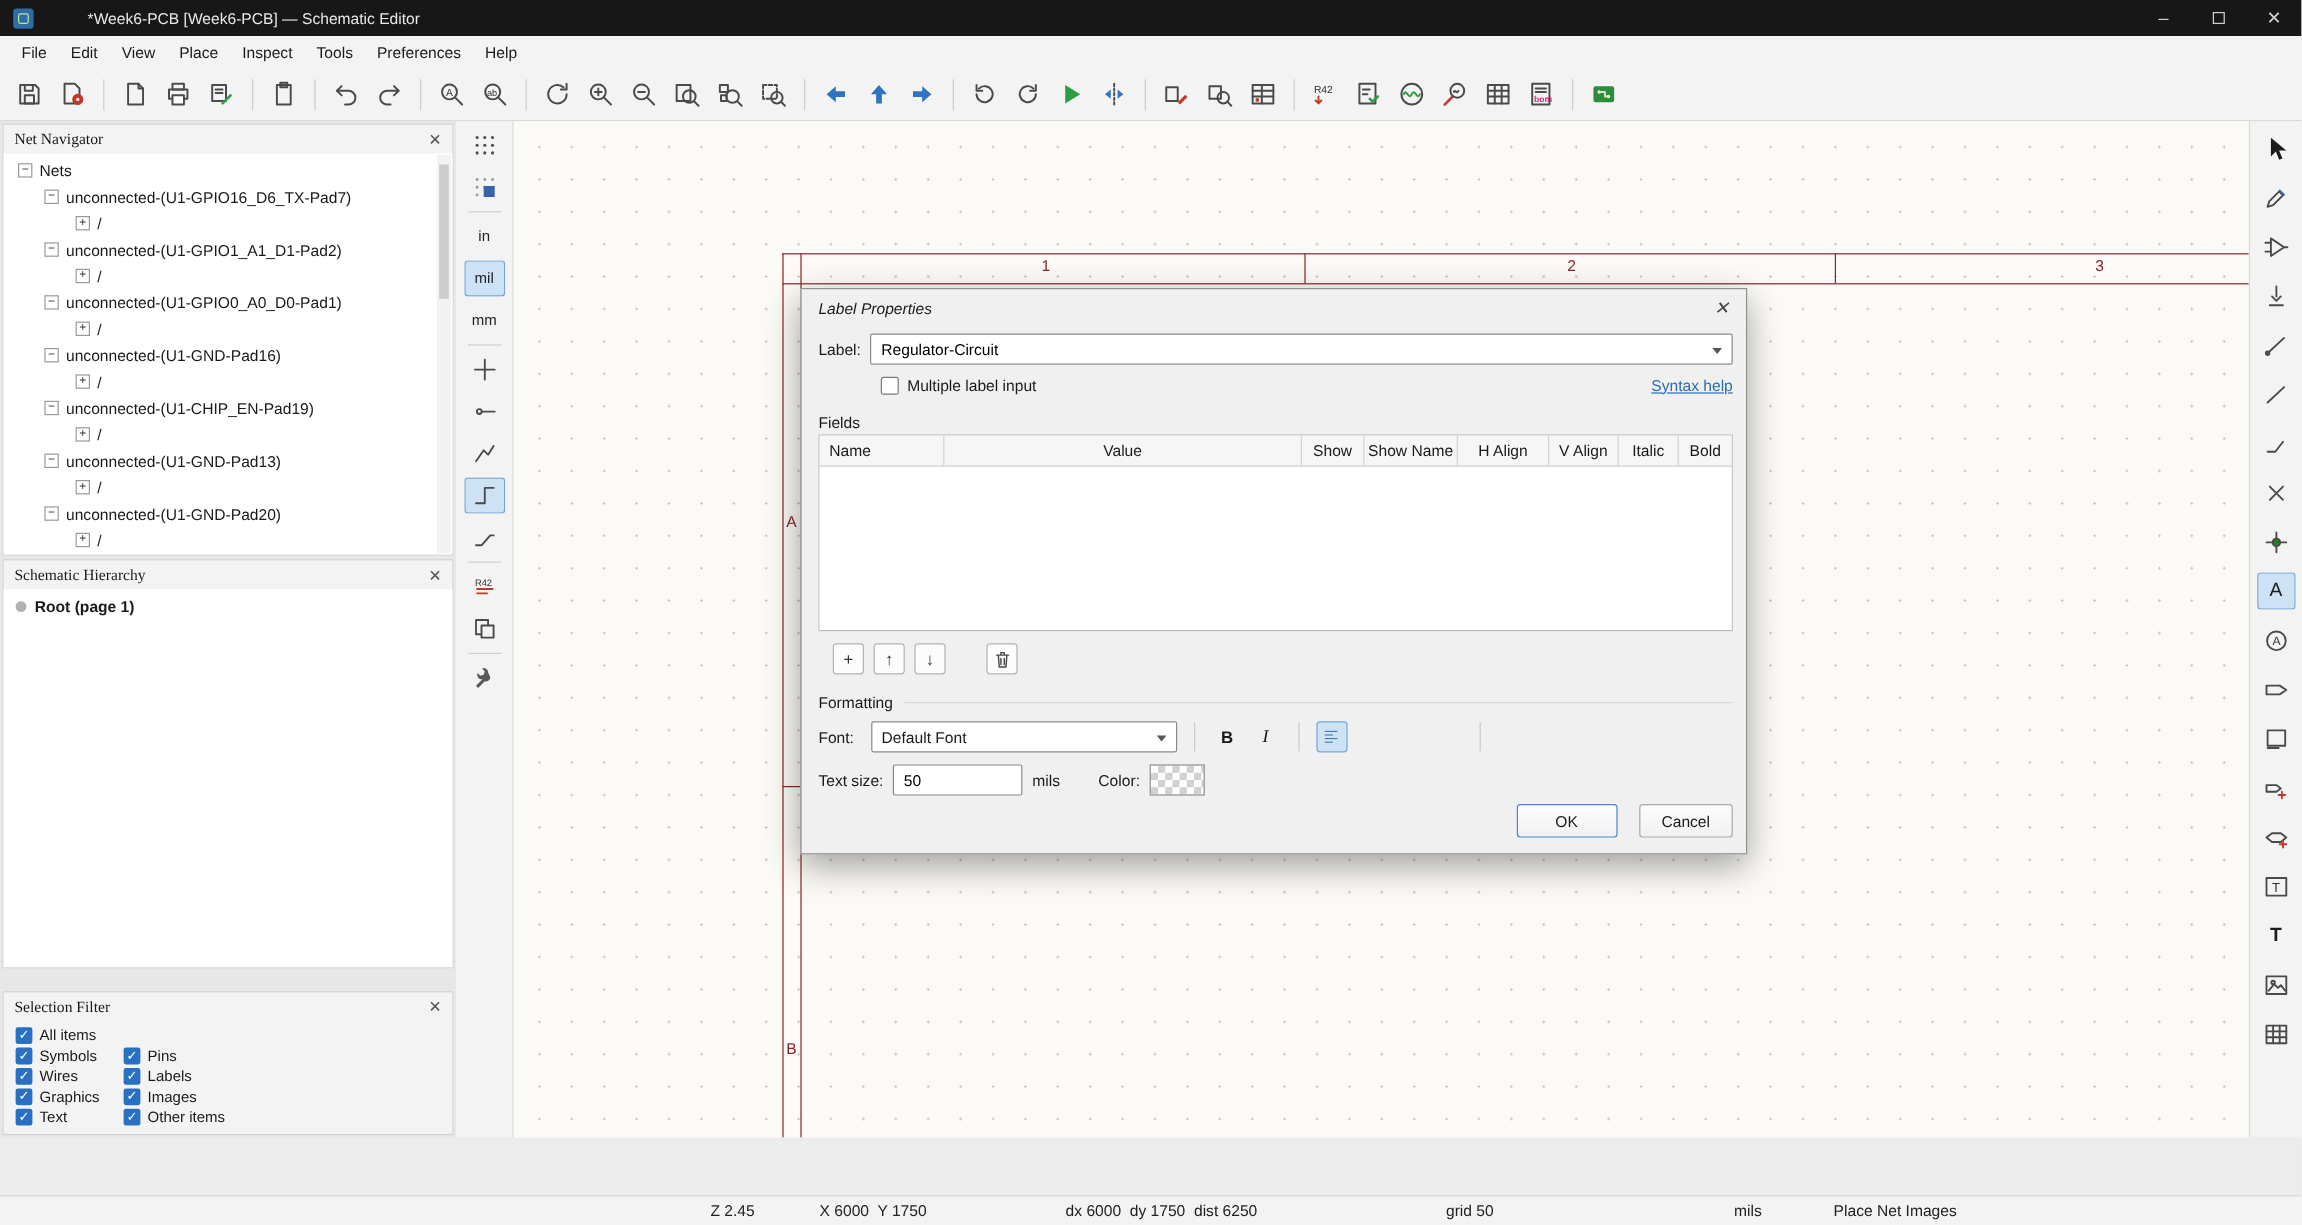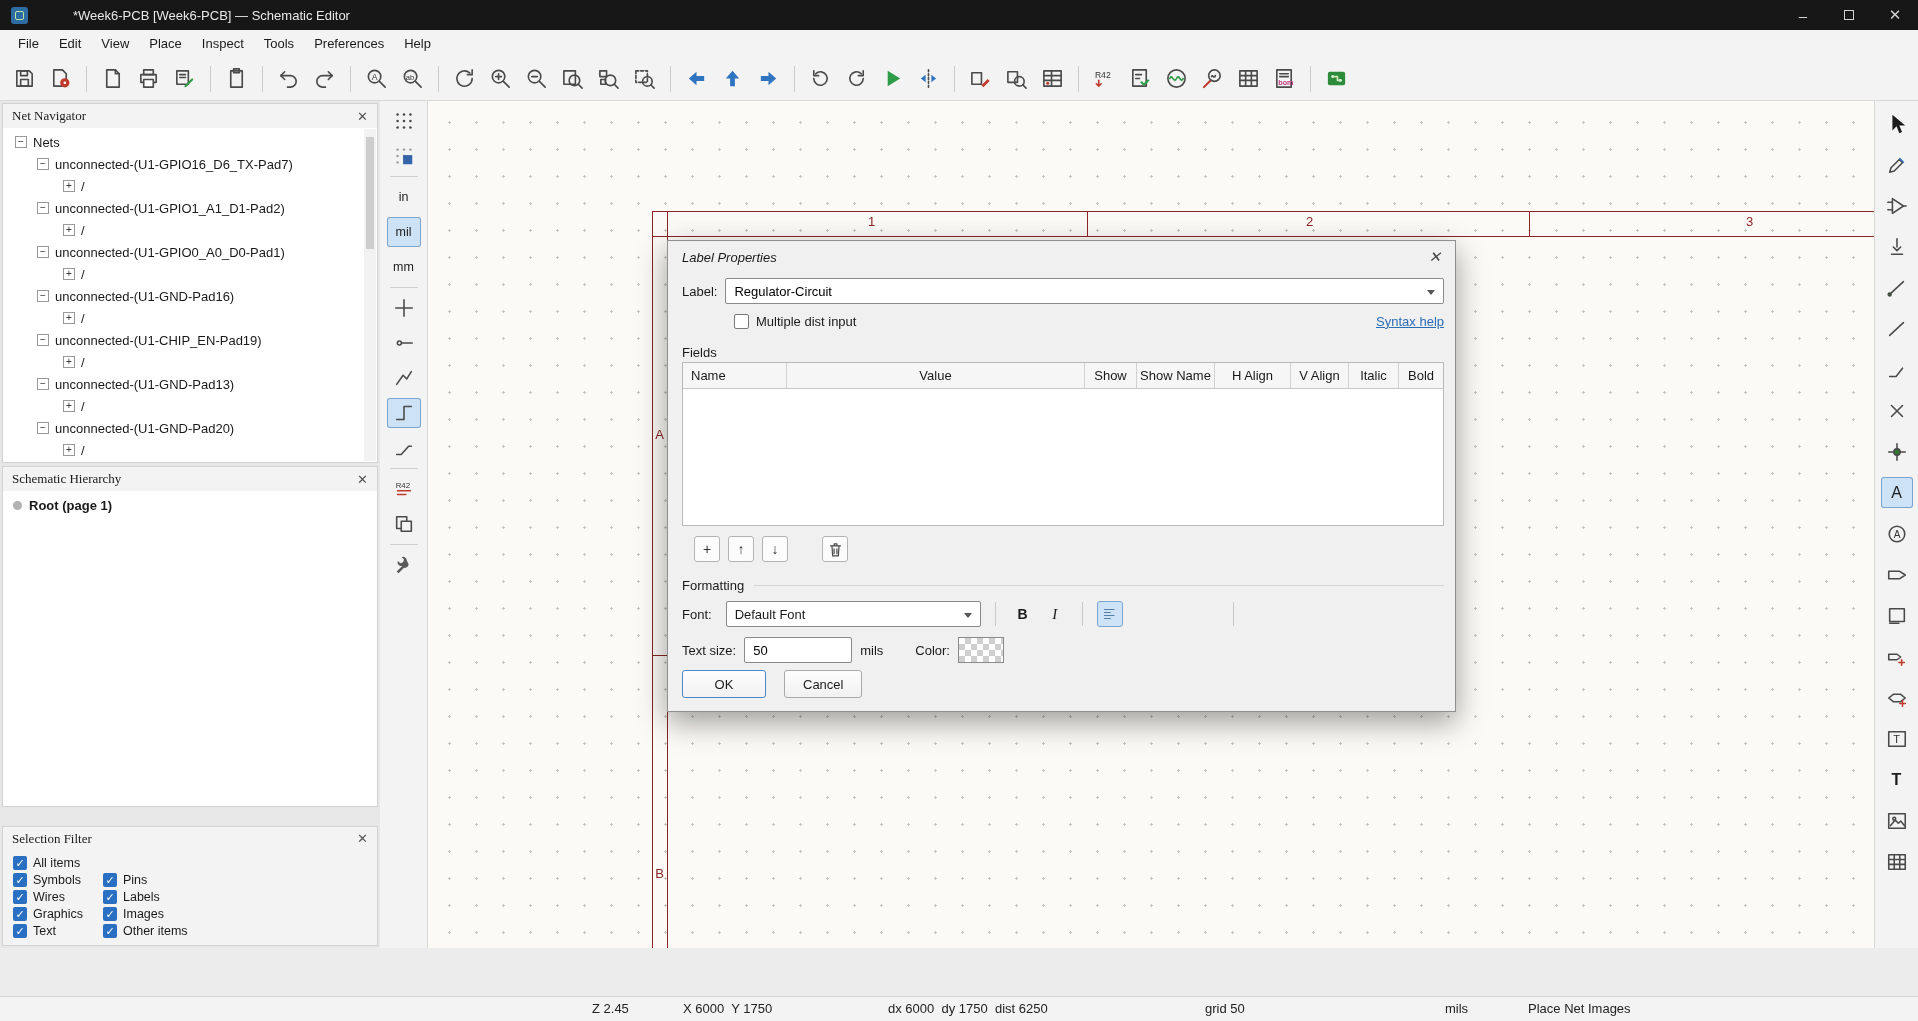--- a/index.html
+++ b/index.html
@@ -120,21 +120,21 @@
   .vsep { width:1px; height:24px; background:#c9c9c9; margin:0 8px; }
   .tog-btn { width:26px; height:26px; border:1px solid transparent; border-radius:3px; display:flex; align-items:center; justify-content:center; }
   .tog-btn.bold { font-weight:bold; font-size:14px; }
   .tog-btn.italic { font-style:italic; font-family:"Liberation Serif",serif; font-size:15px; }
   .tog-btn.active { background:#cde2f5; border-color:#79a5d2; }
   .size-row { height:30px; margin-top:6px; gap:8px; }
   .size-input { width:108px; height:26px; border:1px solid #8a8a8a; border-radius:2px; background:#fff; padding:0 8px; font:inherit; outline:none; }
   .swatch { width:46px; height:26px; border:1px solid #8a8a8a; background-color:#fff;
     background-image:linear-gradient(45deg,#cfcfcf 25%,transparent 25%,transparent 75%,#cfcfcf 75%),linear-gradient(45deg,#cfcfcf 25%,transparent 25%,transparent 75%,#cfcfcf 75%);
     background-size:12px 12px; background-position:0 0,6px 6px; }
-  .dlg-footer { margin-top:auto; display:flex; justify-content:flex-start; align-items:center; gap:18px; height:34px; }
+  .dlg-footer { margin-top:auto; display:flex; justify-content:flex-end; align-items:center; gap:18px; height:34px; }
   .btn { height:28px; padding:0 18px; background:linear-gradient(#fdfdfd,#f1f1f1); border:1px solid #a9a9a9; border-radius:3px; display:flex; align-items:center; justify-content:center; }
   .btn-ok { min-width:84px; border:1.5px solid #4d87c8; }
   .btn-cancel { min-width:78px; }
 </style>
 </head>
 <body>
 
 <div class="app">
 
   <div class="titlebar">
@@ -751,21 +751,21 @@
     <div class="dlg-body">
       <div class="row lbl-row">
         <span class="cap">Label:</span>
         <div class="combo">
           <input value="Regulator-Circuit" style="">
           <span class="combo-arrow"></span>
         </div>
       </div>
       <div class="row chk-row">
         <span class="chk-empty"></span>
-        <span>Multiple dist input</span>
+        <span>Multiple label input</span>
         <span class="syntax-link">Syntax help</span>
       </div>
       <div class="sec-cap">
         <span>Fields</span>
       </div>
       <div class="grid-table">
         <div class="gt-head">
           <div class="gt-h name c0">Name</div>
           <div class="gt-h c1">Value</div>
           <div class="gt-h c2">Show</div>

